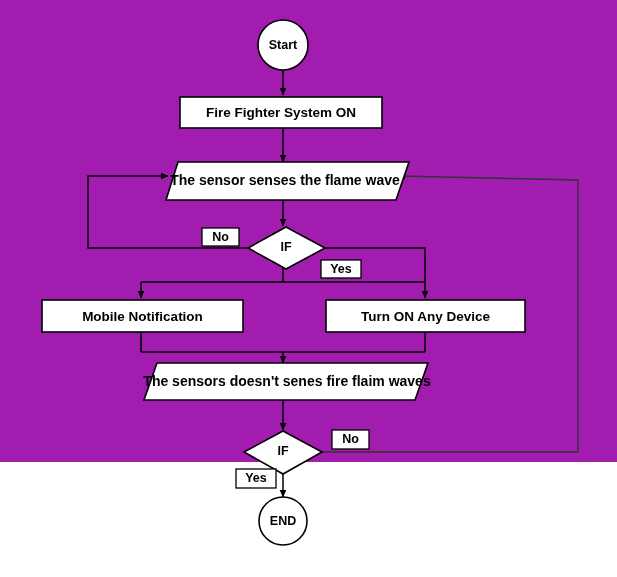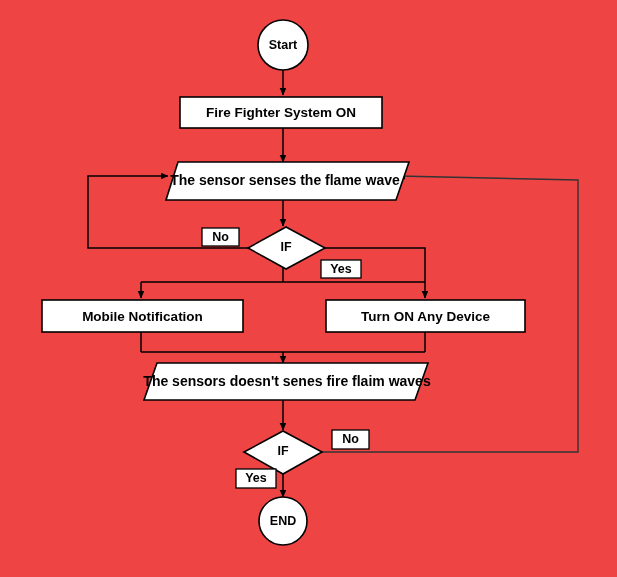--- a/index.html
+++ b/index.html
@@ -9,22 +9,22 @@
   }
   body {
     width: 617px;
     height: 577px;
     font-family: "Liberation Sans", sans-serif;
     overflow: hidden;
   }
   #flowchart-root {
     position: relative;
     width: 617px;
-    height: 577px;
-    background: #ef4444;
+    height: 462px;
+    background: #a21caf;
   }
   svg.flow-canvas {
     display: block;
     width: 617px;
     height: 577px;
   }
   .node-shape {
     fill: #ffffff;
     stroke: #000000;
     stroke-width: 1.6;

